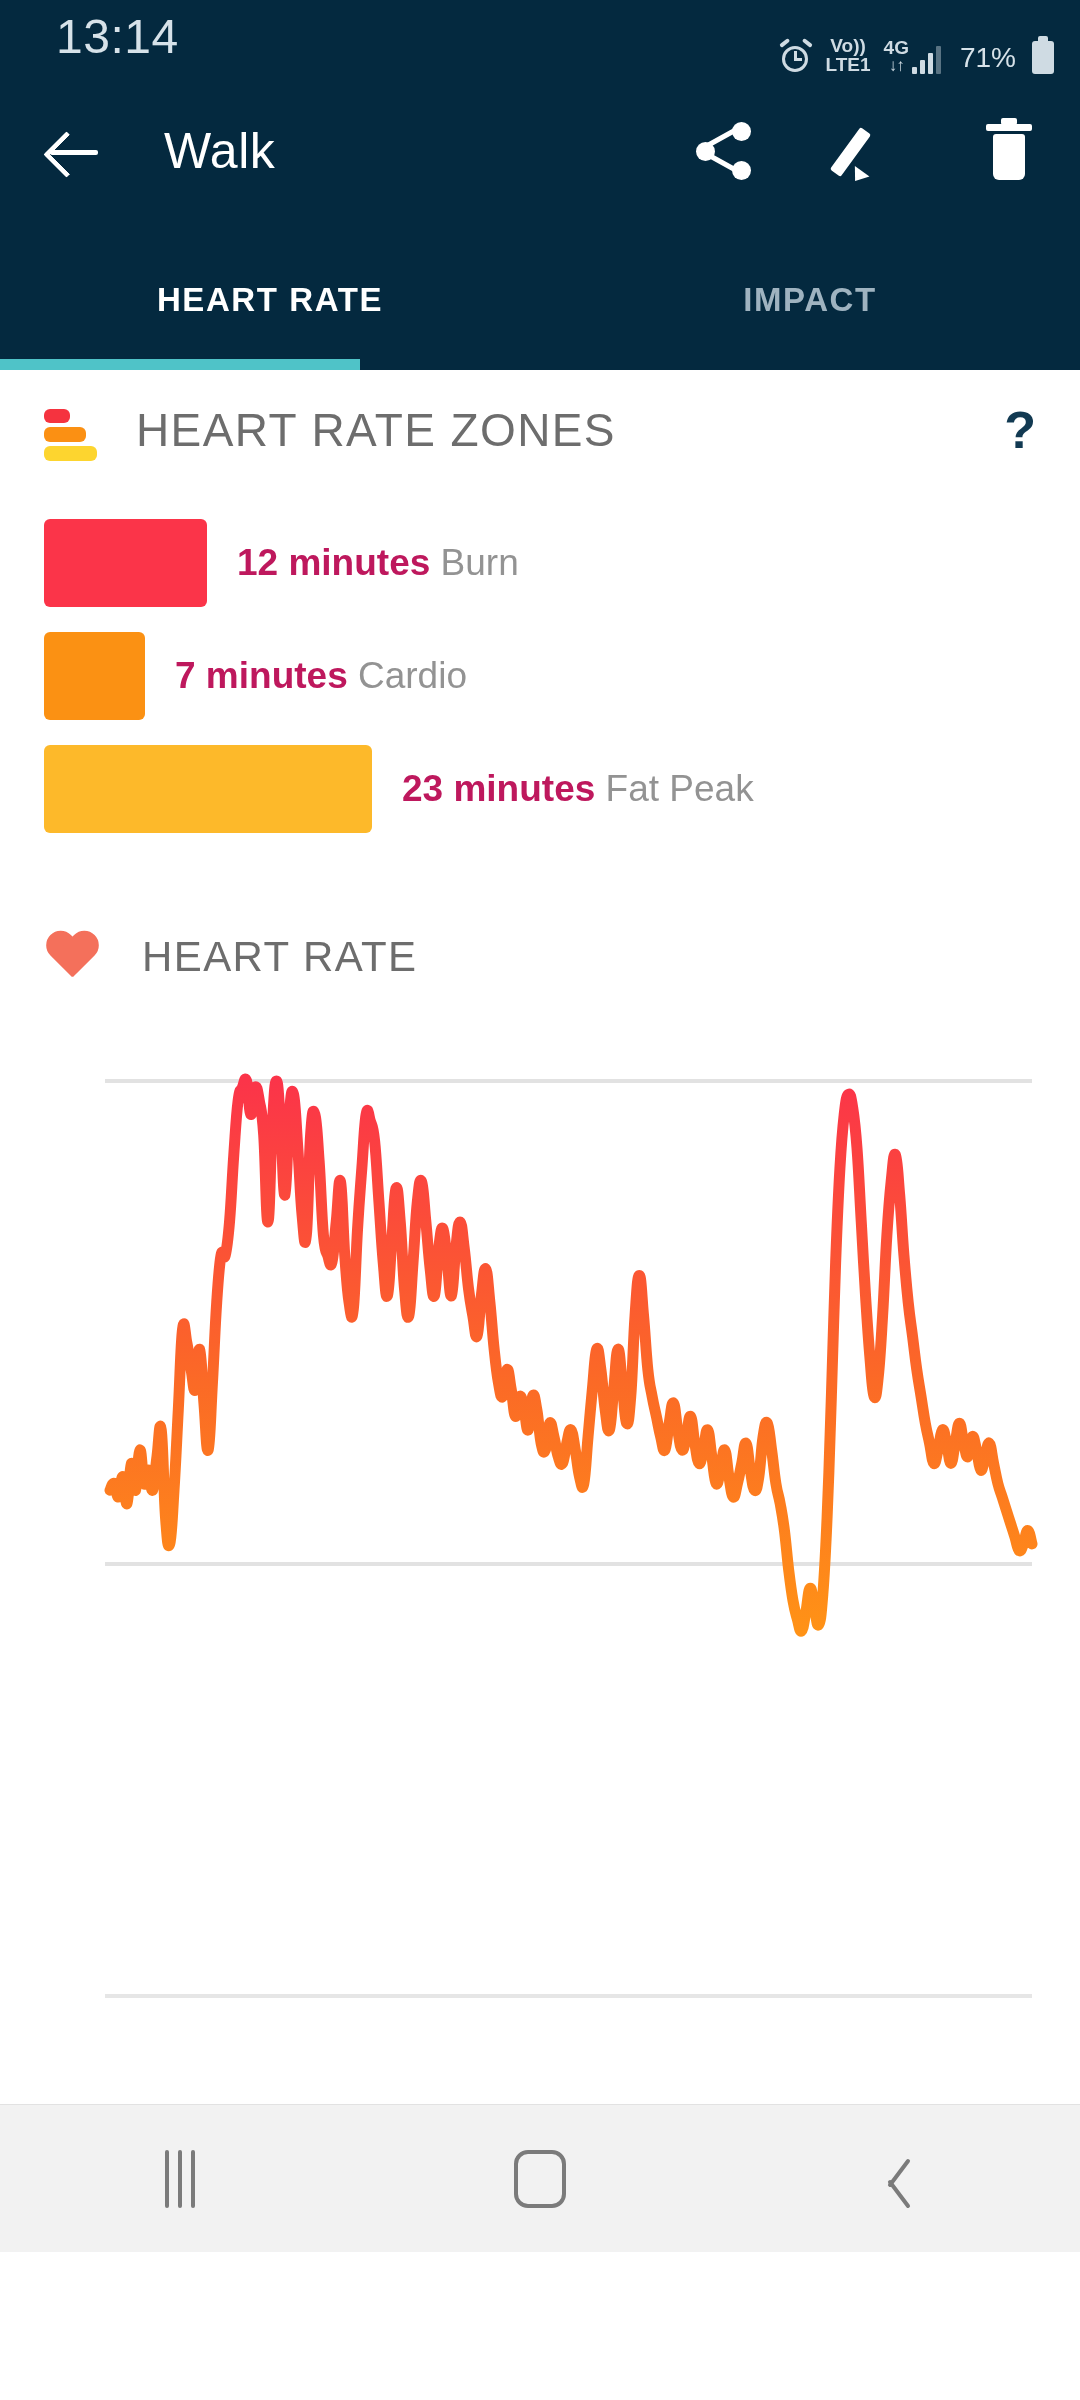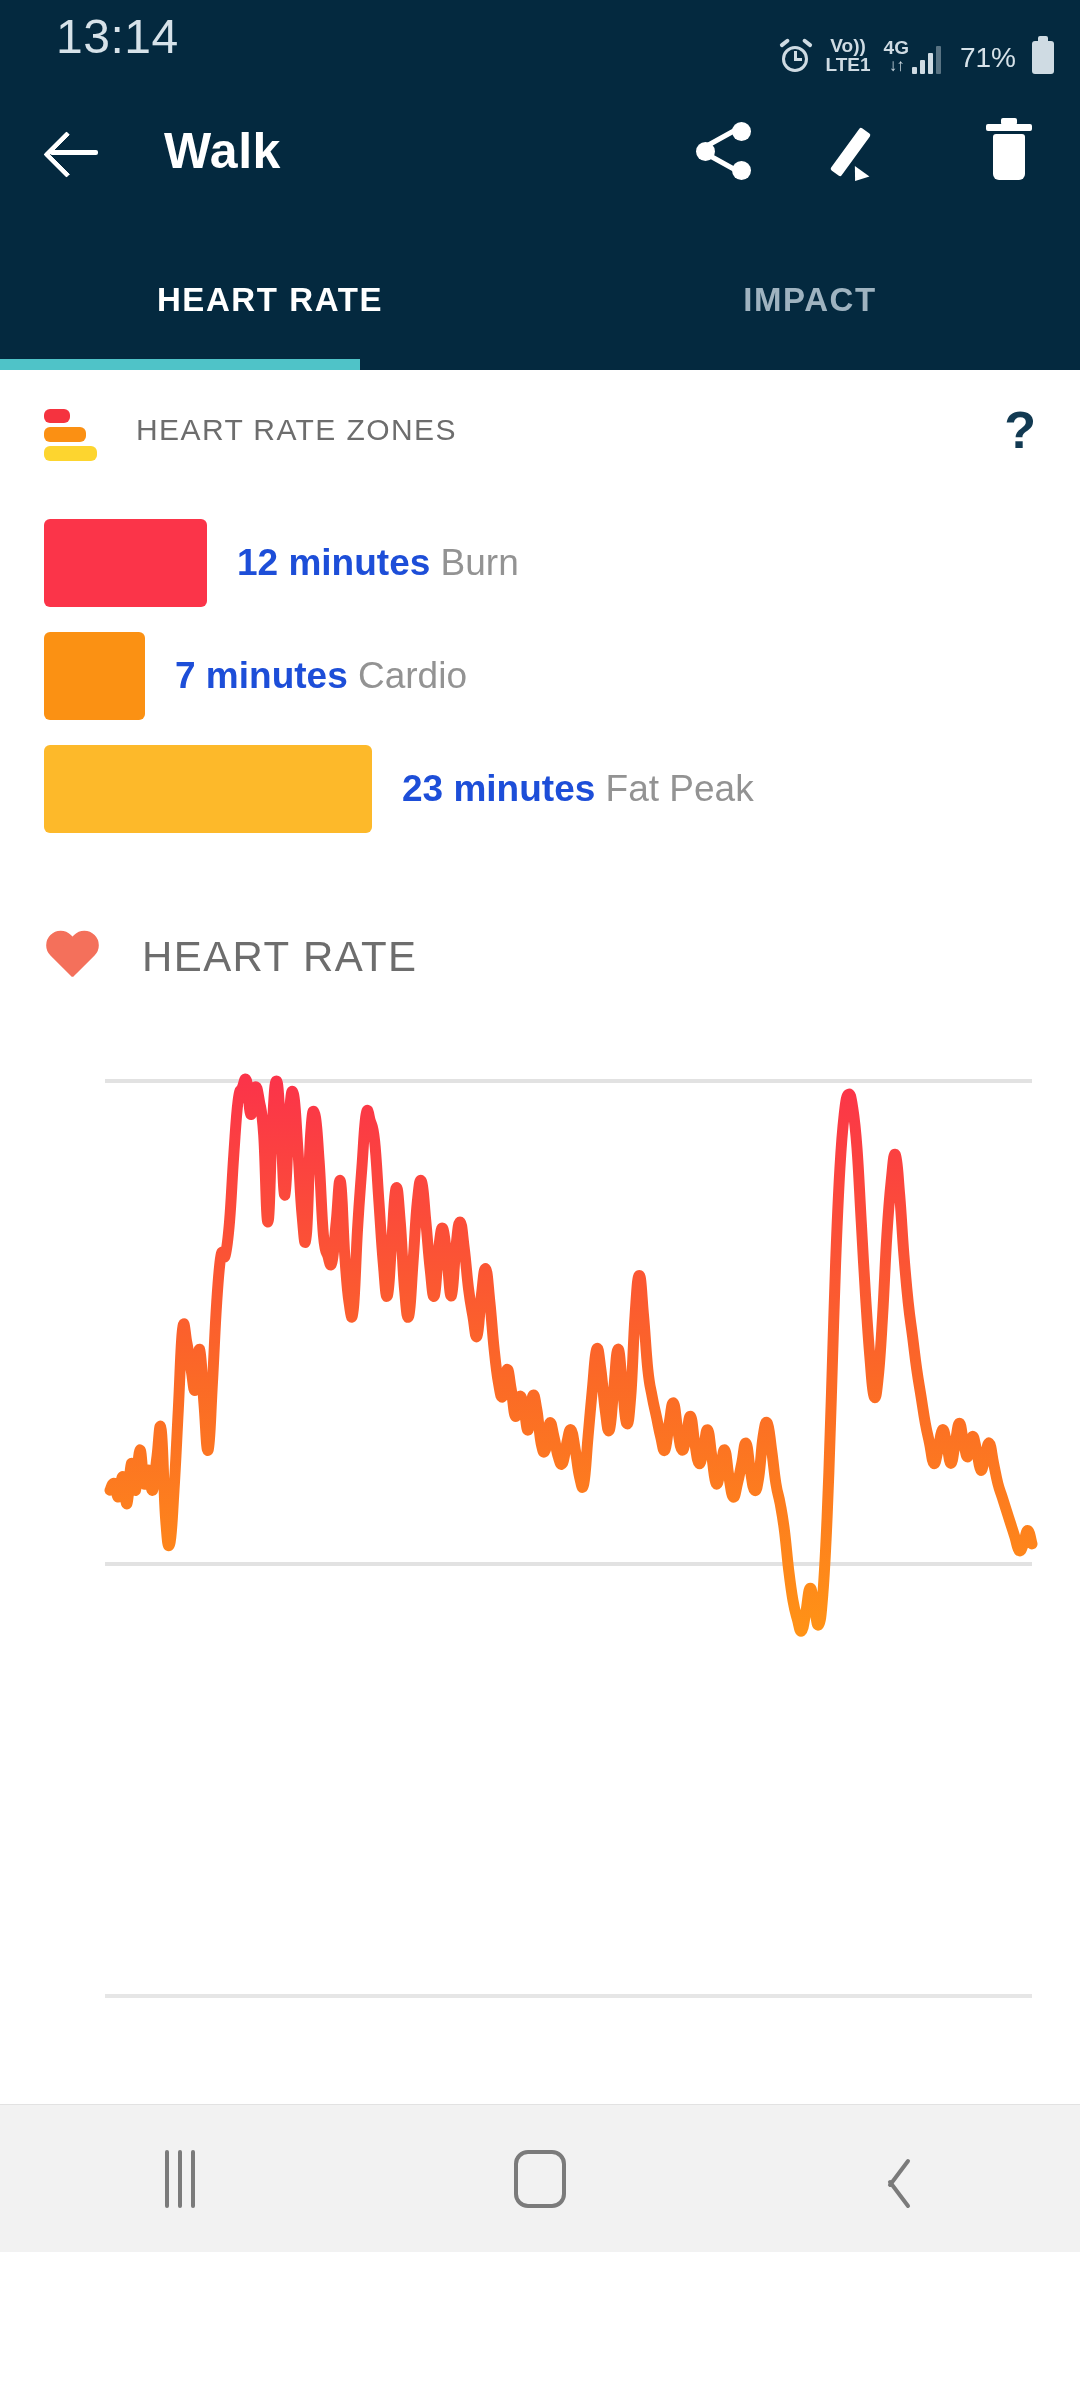--- a/index.html
+++ b/index.html
@@ -39,21 +39,21 @@
             background:#cfdbe3; border-radius:2px 2px 0 0; }
 
   
   .appbar{ height:158px; background:#04293F; display:flex; align-items:center; padding:0 42px; }
   .back-arrow{ width:64px; height:64px; position:relative; flex:0 0 auto; cursor:pointer; }
   .back-arrow:before{ content:""; position:absolute; left:8px; top:31px; width:48px; height:5px;
         background:#fff; border-radius:2px; }
   .back-arrow:after{ content:""; position:absolute; left:8px; top:19px; width:28px; height:28px;
         border-left:5px solid #fff; border-bottom:5px solid #fff; transform:rotate(45deg);
         border-radius:2px; }
-  .app-title{ color:#fff; font-size:50px; font-weight:bold; margin-left:58px; letter-spacing:.5px; }
+  .app-title{ color:#fff; font-size:50px; font-weight:normal; margin-left:58px; letter-spacing:.5px; }
   .appbar-actions{ margin-left:auto; display:flex; align-items:center; gap:84px; }
   .act{ width:58px; height:58px; position:relative; cursor:pointer; }
   .share-dot{ position:absolute; width:19px; height:19px; border-radius:50%; background:#fff; }
   .share-dot.a{ left:36px; top:0; }
   .share-dot.b{ left:0;  top:20px; }
   .share-dot.c{ left:36px; top:39px; }
   .share-ln{ position:absolute; height:5px; background:#fff; border-radius:2px; }
   .share-ln.x{ left:8px; top:13px; width:36px; transform:rotate(-29deg); }
   .share-ln.y{ left:8px; top:38px; width:36px; transform:rotate(29deg); }
   .pencil{ position:absolute; left:6px; top:4px; width:13px; height:52px; background:#fff;
@@ -77,29 +77,29 @@
 
   
   .content{ background:#fff; height:1882px; position:relative; }
 
   .sec-head{ display:flex; align-items:center; padding:0 44px; height:120px; }
   .zones-icon{ width:50px; height:50px; position:relative; flex:0 0 auto; margin-top:4px;}
   .zones-icon span{ position:absolute; left:0; border-radius:6px; display:block; }
   .zb1{ top:2px;  width:26px; height:14px; background:#F5333F; }
   .zb2{ top:20px; width:42px; height:15px; background:#FB9013; }
   .zb3{ top:39px; width:53px; height:15px; background:#FDD52F; }
-  .sec-title{ font-size:30px; color:#6D6D6D; letter-spacing:1.4px; margin-left:42px; }
+  .sec-title{ font-size:46px; color:#6D6D6D; letter-spacing:1.4px; margin-left:42px; }
   .help-q{ margin-left:auto; font-size:52px; color:#123A52; font-weight:bold; cursor:pointer;
            line-height:1; }
 
   .zone-rows{ padding:0 44px; margin-top:16px; }
   .zone-row{ display:flex; align-items:center; height:113px; }
   .zone-bar{ height:88px; border-radius:6px; flex:0 0 auto; }
   .zone-label{ margin-left:30px; font-size:37px; color:#2a2a2a; white-space:nowrap; }
-  .zone-label b{ font-weight:bold; color:#1d4ed8; }
+  .zone-label b{ font-weight:bold; color:#be185d; }
   .zone-label span{ color:#939393; }
 
   .hr-head{ display:flex; align-items:center; padding:0 44px; height:120px; margin-top:52px; }
   .heart{ position:relative; width:56px; height:50px; flex:0 0 auto; }
   .heart:before,.heart:after{ content:""; position:absolute; top:0; width:29px; height:45px;
         background:#F4705B; border-radius:29px 29px 0 0; }
   .heart:before{ left:28px; transform:rotate(-45deg); transform-origin:0 100%; }
   .heart:after{ left:0;     transform:rotate(45deg);  transform-origin:100% 100%; }
   .hr-title{ font-size:42px; color:#6D6D6D; letter-spacing:1.4px; margin-left:42px; }
 

